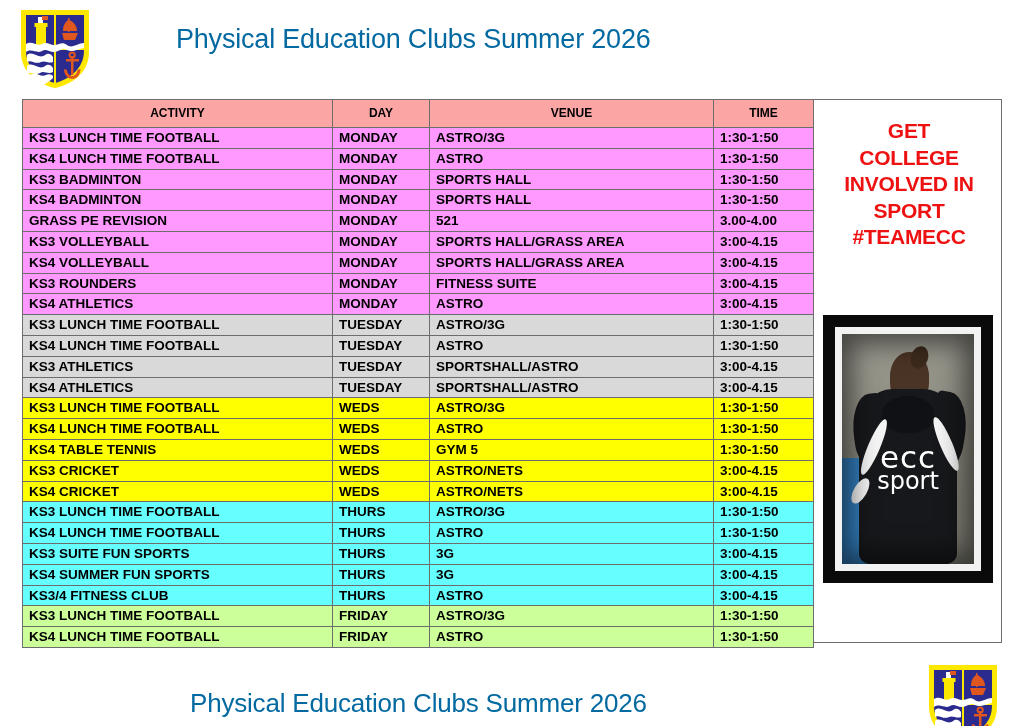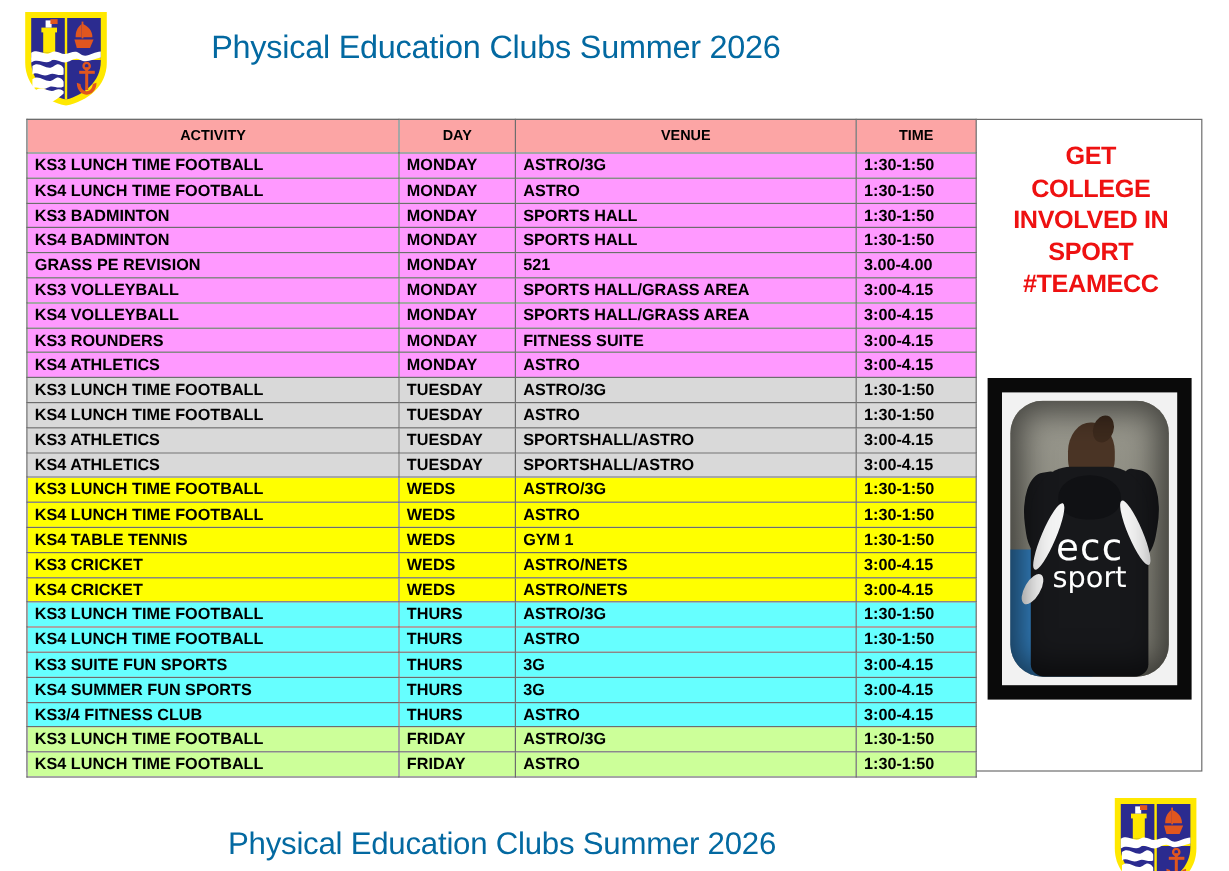--- a/index.html
+++ b/index.html
@@ -72,21 +72,20 @@
   #photo-frame{
     position:absolute;left:823px;top:315px;width:170px;height:268px;
     background:#0a0a0a;padding:12px;box-sizing:border-box;
   }
   #photo-mat{
     width:100%;height:100%;background:#f2f2f2;padding:7px;box-sizing:border-box;
   }
   #photo-inner{
     position:relative;width:100%;height:100%;overflow:hidden;
     background:#8e8d84;
-    border-radius:27px;
   }
   
   #photo-inner .backdrop{
     position:absolute;inset:0;
     background:linear-gradient(170deg,#9b9a90 0%,#8c8b80 45%,#7e7d73 100%);
   }
   #photo-inner .floor-blue{
     position:absolute;left:-6%;bottom:0;width:62%;height:46%;
     background:#2e7fc4;transform:skewX(-6deg);opacity:.95;
   }
@@ -280,21 +279,21 @@
       </tr>
       <tr class="blk-weds">
         <td>KS4 LUNCH TIME FOOTBALL</td>
         <td>WEDS</td>
         <td>ASTRO</td>
         <td>1:30-1:50</td>
       </tr>
       <tr class="blk-weds">
         <td>KS4 TABLE TENNIS</td>
         <td>WEDS</td>
-        <td>GYM 1</td>
+        <td>GYM 5</td>
         <td>1:30-1:50</td>
       </tr>
       <tr class="blk-weds">
         <td>KS3 CRICKET</td>
         <td>WEDS</td>
         <td>ASTRO/NETS</td>
         <td>3:00-4.15</td>
       </tr>
       <tr class="blk-weds">
         <td>KS4 CRICKET</td>

